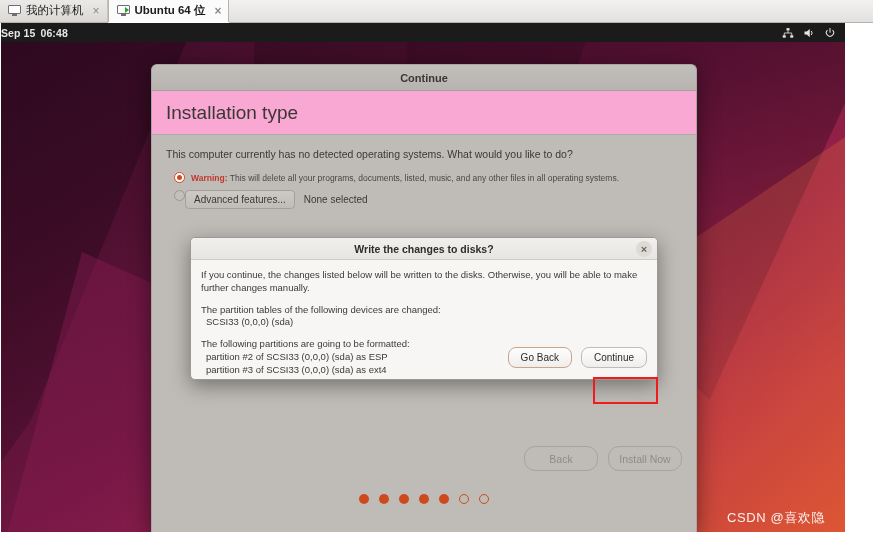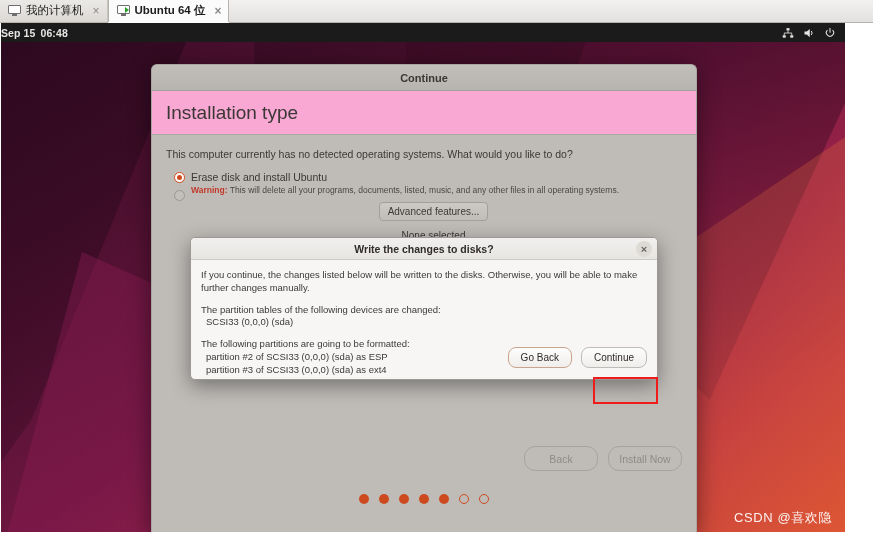--- a/index.html
+++ b/index.html
@@ -134,21 +134,21 @@
     position: relative; flex: 0 0 auto; margin-top: 1px;
   }
   .radio::after {
     content: ""; position: absolute; left: 2px; top: 2px;
     width: 5px; height: 5px; border-radius: 50%; background: #d04a1f;
   }
   .radio-main { font-size: 10.5px; color: #3b3835; }
   .warn { font-size: 8.5px; color: #4a4744; margin-top: 2px; }
   .warn b { color: #c0392b; font-weight: bold; }
 
-  .adv-row { display: flex; align-items: center; gap: 9px; margin: 7px 0 0 19px; flex-direction: column; }
+  .adv-row { display: flex; align-items: center; gap: 9px; margin: 7px 0 0 19px; }
   .btn {
     font-size: 10px; color: #3b3835;
     background: linear-gradient(#cdcac6, #c0bdb9);
     border: 1px solid #a3a09b; border-radius: 4px;
     padding: 3px 8px;
   }
   .adv-note { font-size: 10px; color: #3b3835; }
 
   .ghost-radio {
     position: absolute; left: 22px; top: 55px;
@@ -207,21 +207,21 @@
     display: flex; align-items: center; justify-content: center;
   }
   .dlg-btn.plain { border-color: #bfbcb8; }
   .hl-box {
     position: absolute; left: 592px; top: 354px; width: 65px; height: 27px;
     border: 2px solid #f01b1b; z-index: 12; pointer-events: none;
   }
 
   
   .watermark {
-    position: absolute; right: 5px; bottom: 0px;
+    position: absolute; right: 12px; bottom: 0px;
     font-size: 13px; color: rgba(255,255,255,.92);
     letter-spacing: .6px; z-index: 15;
     padding: 5px 8px;
   }
   .white-gutter {
     position: absolute; left: 845px; top: 23px; width: 28px; height: 511px;
     background: #ffffff; z-index: 20;
   }
   .bottom-gutter {
     position: absolute; left: 0; top: 532px; width: 873px; height: 2px;
@@ -301,21 +301,20 @@
       <div class="inst-header">
         <h1>Installation type</h1>
       </div>
 
       <div class="inst-body">
         <div class="inst-intro">This computer currently has no detected operating systems. What would you like to do?</div>
 
         <div class="radio-row">
           <span class="radio"></span>
           <div>
-            <div class="radio-main">Erase disk and install Ubuntu</div>
             <div class="warn">
               <b>Warning:</b>
               <span>This will delete all your programs, documents, listed, music, and any other files in all operating systems.</span>
             </div>
           </div>
         </div>
 
         <div class="adv-row">
           <span class="btn">Advanced features...</span>
           <span class="adv-note">None selected</span>

